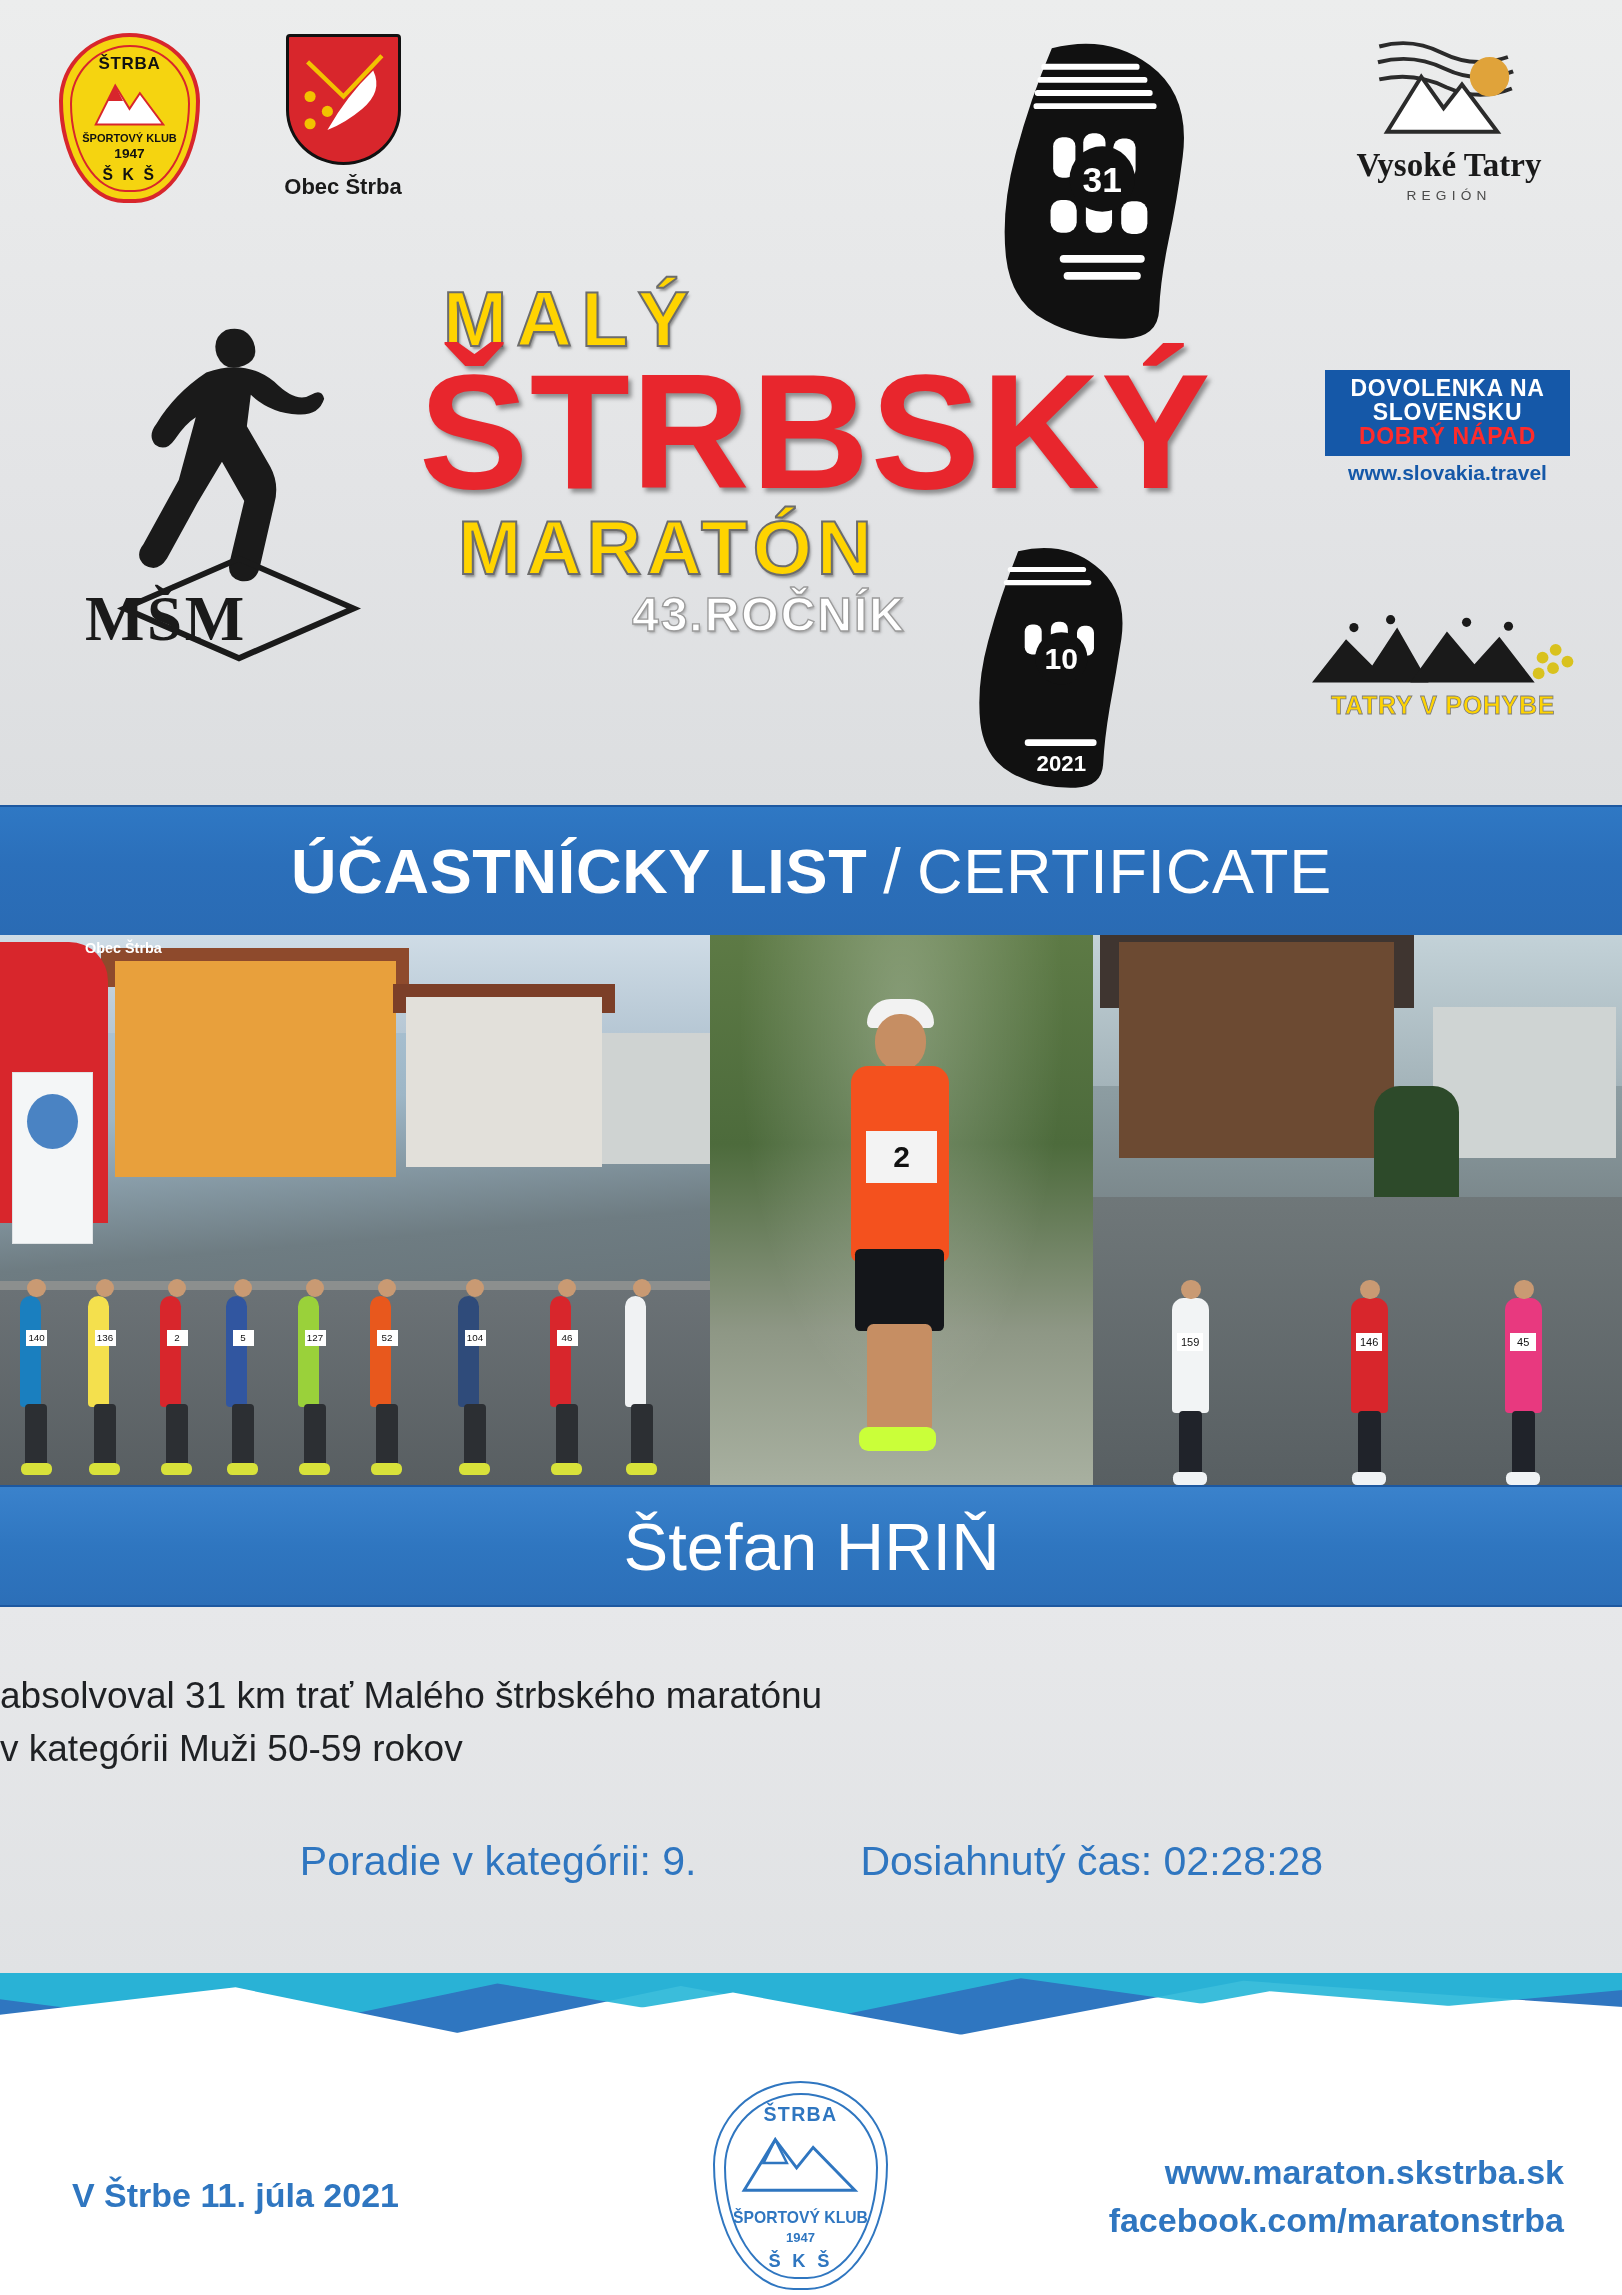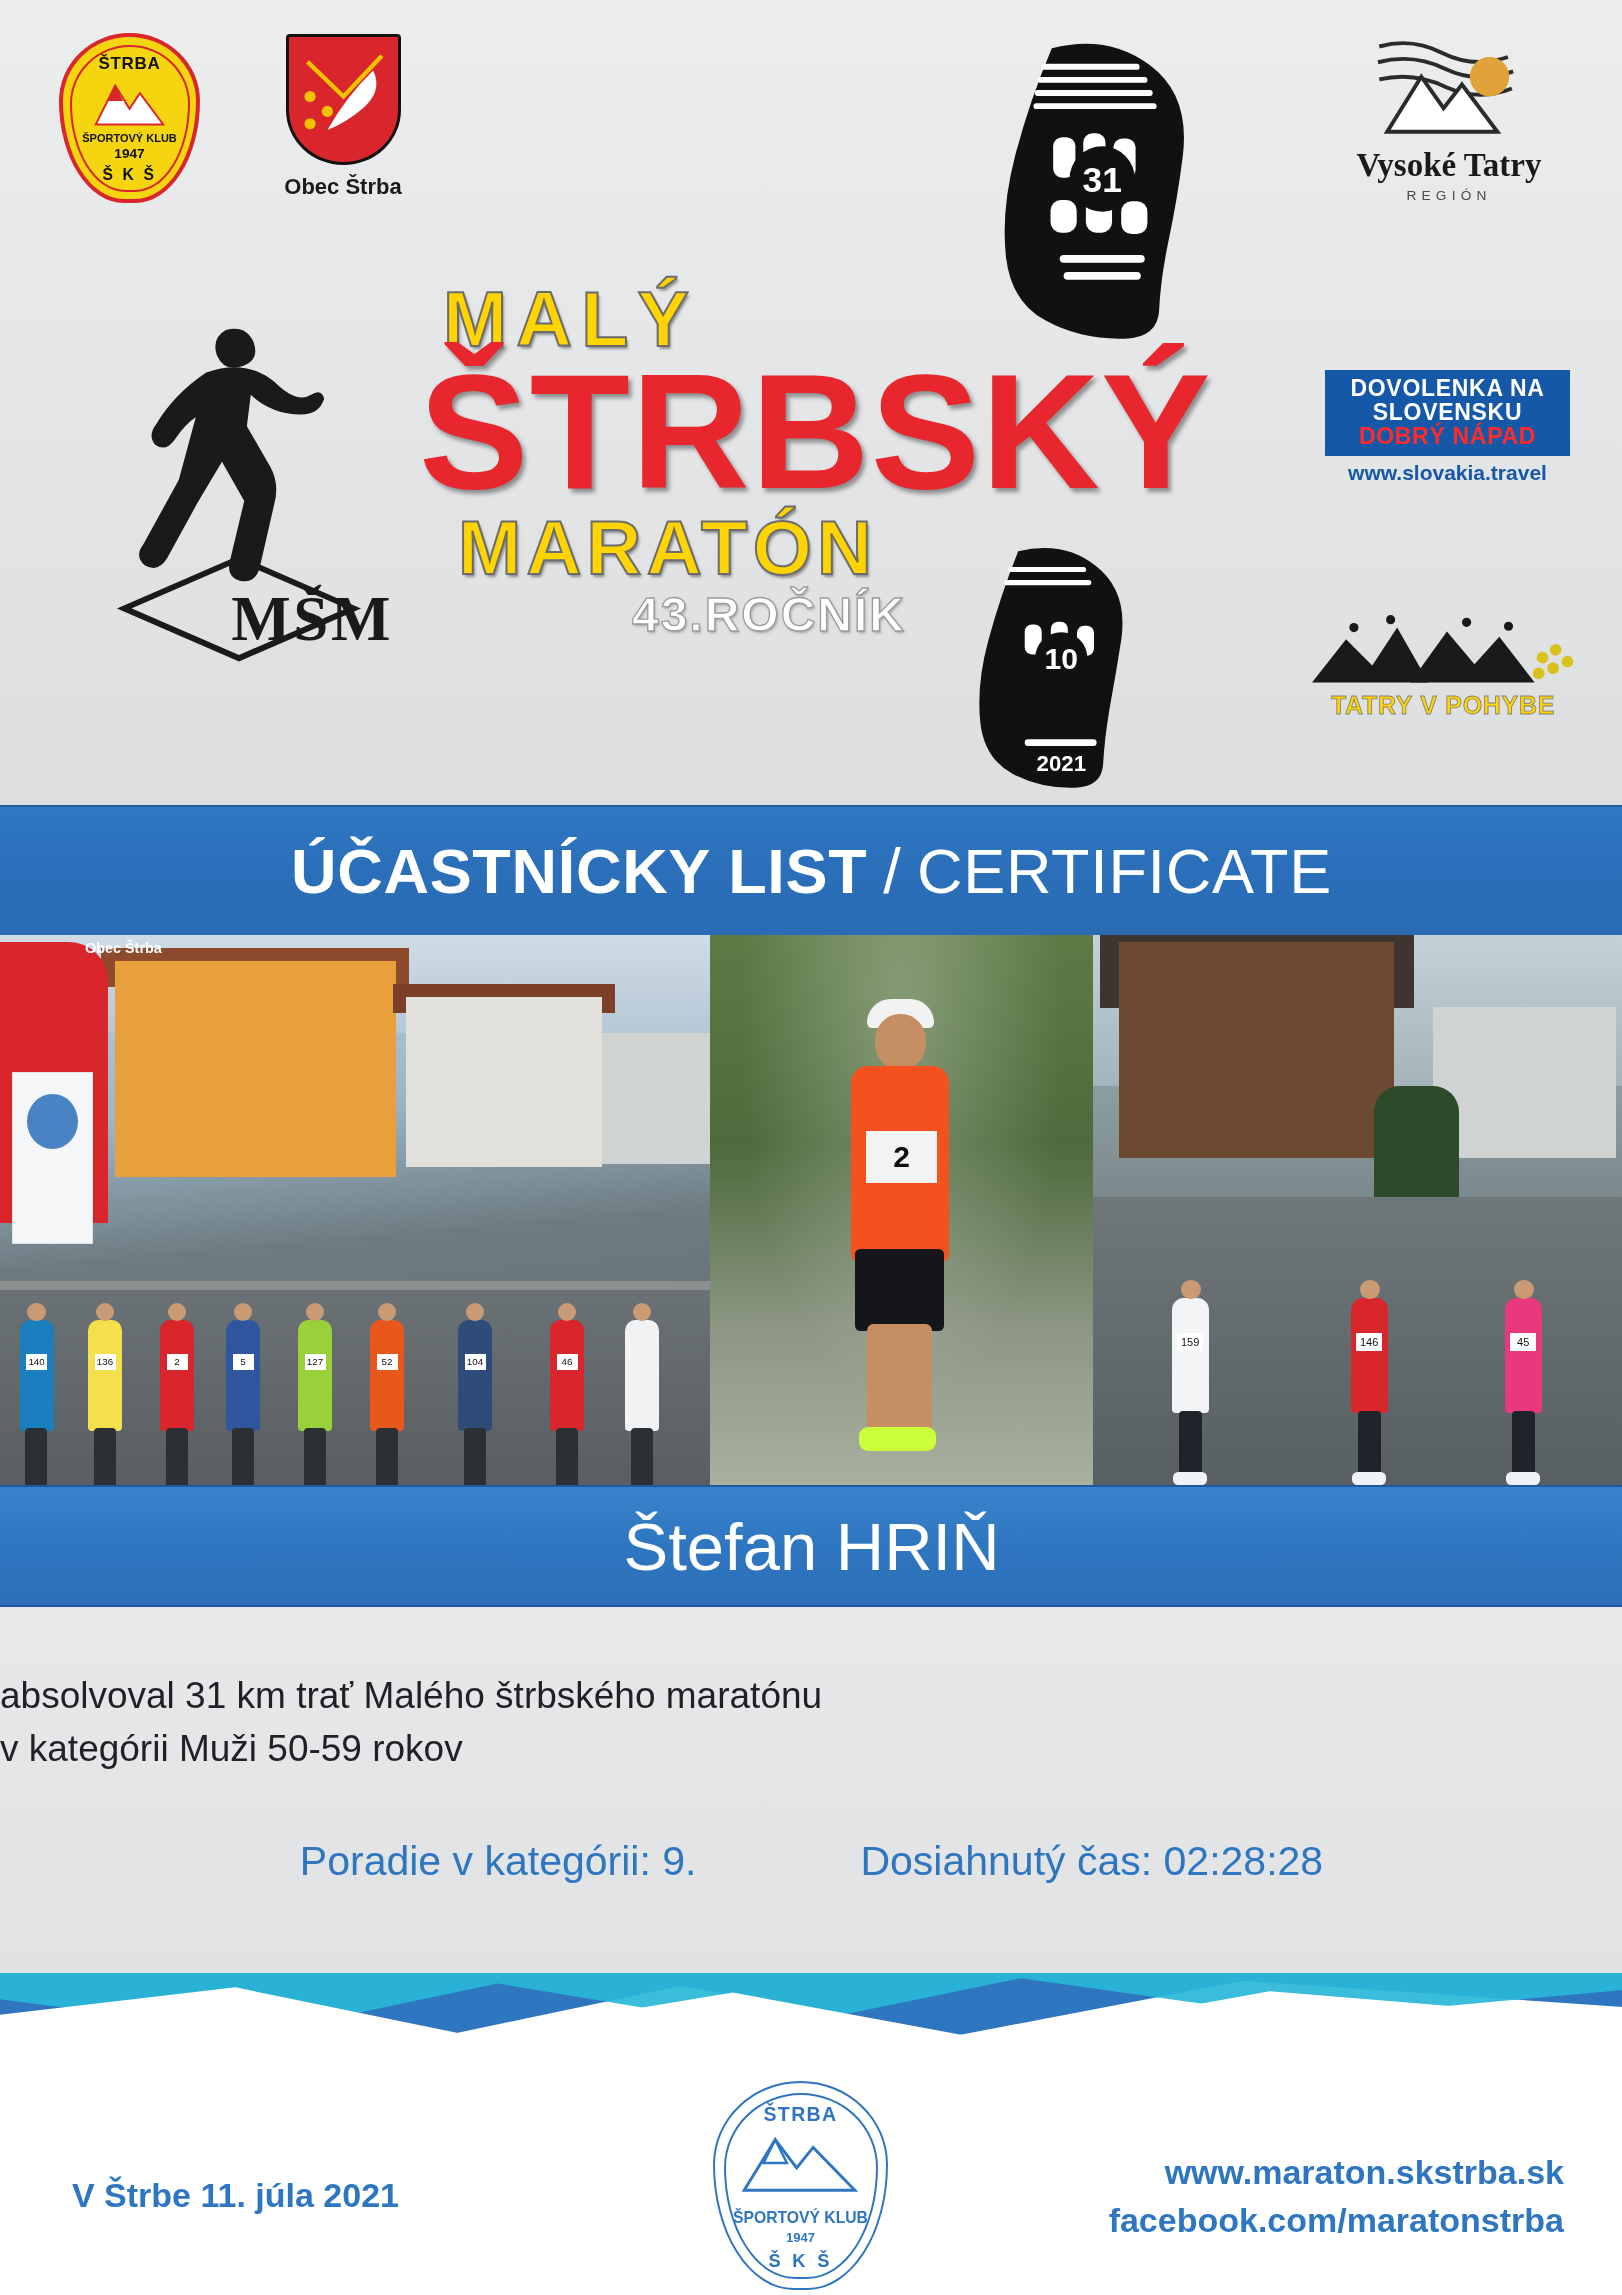--- a/index.html
+++ b/index.html
@@ -124,21 +124,21 @@
     left: 85px;
     top: 294px;
     width: 308px;
     height: 393px;
   }
   .msm-label {
     position: absolute;
     left: 0;
     bottom: 31px;
     width: 308px;
-    text-align: right;
+    text-align: left;
     font-size: 63px;
     font-weight: bold;
     color: #1a1a1a;
     font-family: "Liberation Serif", serif;
     letter-spacing: 2.6px;
   }
 
   
   .title-block {
     position: absolute;
@@ -336,21 +336,21 @@
   .p1 .roof-a { position:absolute; left:101px; top:13px; width:308px; height:39px; background:#8e4a2c; }
   .p1 .bldg-b { position:absolute; left:406px; top:62px; width:196px; height:170px; background:#e2e0da; }
   .p1 .roof-b { position:absolute; left:393px; top:49px; width:222px; height:29px; background:#7c3f28; }
   .p1 .bldg-c { position:absolute; left:602px; top:98px; width:115px; height:131px; background:#cfd3d2; }
   .p1 .arch { position:absolute; left:0px; top:6.5px; width:108px; height:281px; background:#d8262c; border-radius:0 39px 0 0; }
   .p1 .banner { position:absolute; left:11.8px; top:137px; width:79px; height:170px; background:#f4f6f7; border:1.3px solid #dfe3e5; }
   .p1 .banner .bl { position:absolute; left:14.4px; top:21px; width:51px; height:55px; background:#2b6fba; border-radius:50%; opacity:.85;}
   .p1 .obec-s { position:absolute; left:85px; top:5.2px; color:#fff; font-size:14.4px; font-weight:bold; }
   .p1 .road { position:absolute; left:0; bottom:0; width:100%; height:196px; background:linear-gradient(180deg,#6b7276,#585e61); }
   .p1 .curb { position:absolute; left:0; bottom:195px; width:100%; height:9.2px; background:#8c8f8e; }
-  .p1 .runner { position:absolute; bottom:54px; width:34px; height:111px; border-radius:10.5px 10.5px 3.9px 3.9px;margin-top:36px; }
+  .p1 .runner { position:absolute; bottom:78px; width:21px; height:111px; border-radius:10.5px 10.5px 3.9px 3.9px;margin-top:36px; }
   .p1 .head { position:absolute; top:-17px; left:7.9px; width:18.3px; height:18.3px; border-radius:50%; background:#c99a73; }
   .p1 .legs { position:absolute; bottom:-60px; left:5.9px; width:22px; height:63px; background:#2c2f33; border-radius:3.9px; }
   .p1 .shoe { position:absolute; bottom:-68px; left:1.3px; width:31px; height:11.8px; background:#d8e23a; border-radius:5.2px; }
   .p1 .bib { position:absolute; top:34px; left:6.5px; width:21px; height:15.7px; background:#fff; color:#111; font-size:9.8px; text-align:center; line-height:15.7px; }
 
   
   .p2 .bgblur { position:absolute; inset:0; background:
       radial-gradient(ellipse at 50% 15%, rgba(255,255,255,.28), rgba(255,255,255,0) 60%),
       linear-gradient(180deg,#5d7a45 0%,#4d6b3c 38%,#8e9785 72%,#a8b0a0 100%); }
   .p2 .body { position:absolute; left:141px; top:131px; width:98px; height:196px; background:#f4511e; border-radius:17px 17px 7.9px 7.9px; }

